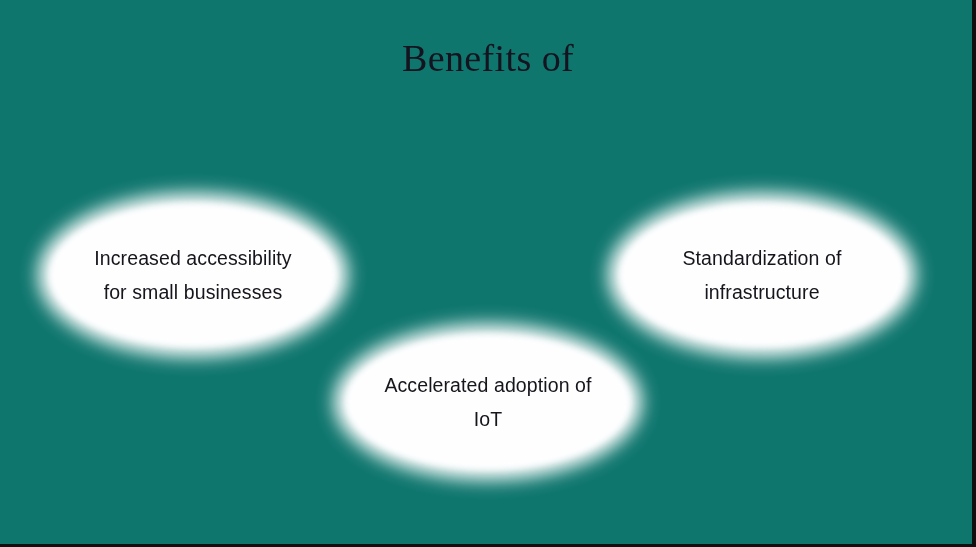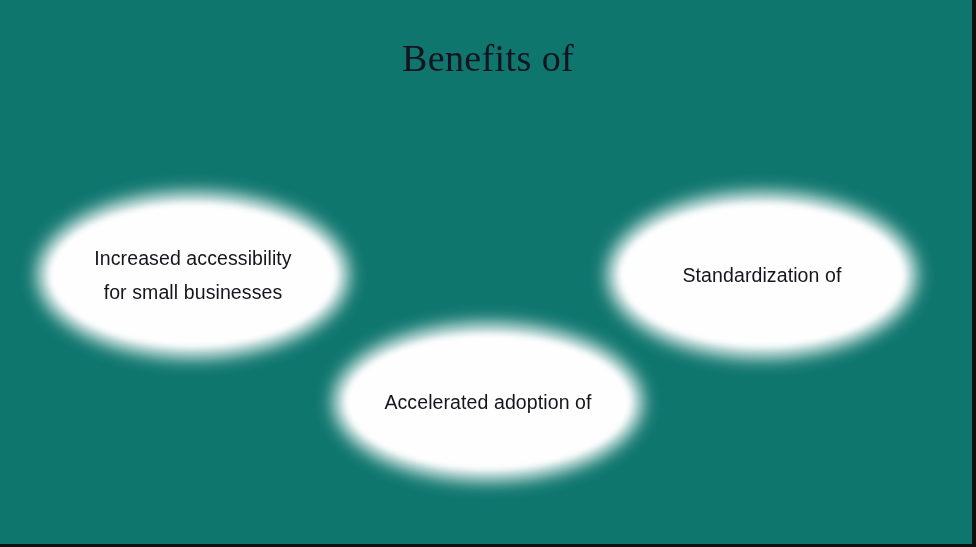--- a/index.html
+++ b/index.html
@@ -113,27 +113,29 @@
       <span>Increased accessibility</span>
       <span>for small businesses</span>
     </div>
   </div>
 
   <div class="bubble" id="bubble-right">
     <div class="blob"></div>
     <div class="core"></div>
     <div class="label">
       <span>Standardization of</span>
+      <span>infrastructure</span>
     </div>
   </div>
 
   <div class="bubble" id="bubble-bottom">
     <div class="blob"></div>
     <div class="core"></div>
     <div class="label">
       <span>Accelerated adoption of</span>
+      <span>IoT</span>
     </div>
   </div>
 
   <div id="edge-right"></div>
   <div id="edge-bottom"></div>
 
 </div>
 
 </body></html>

